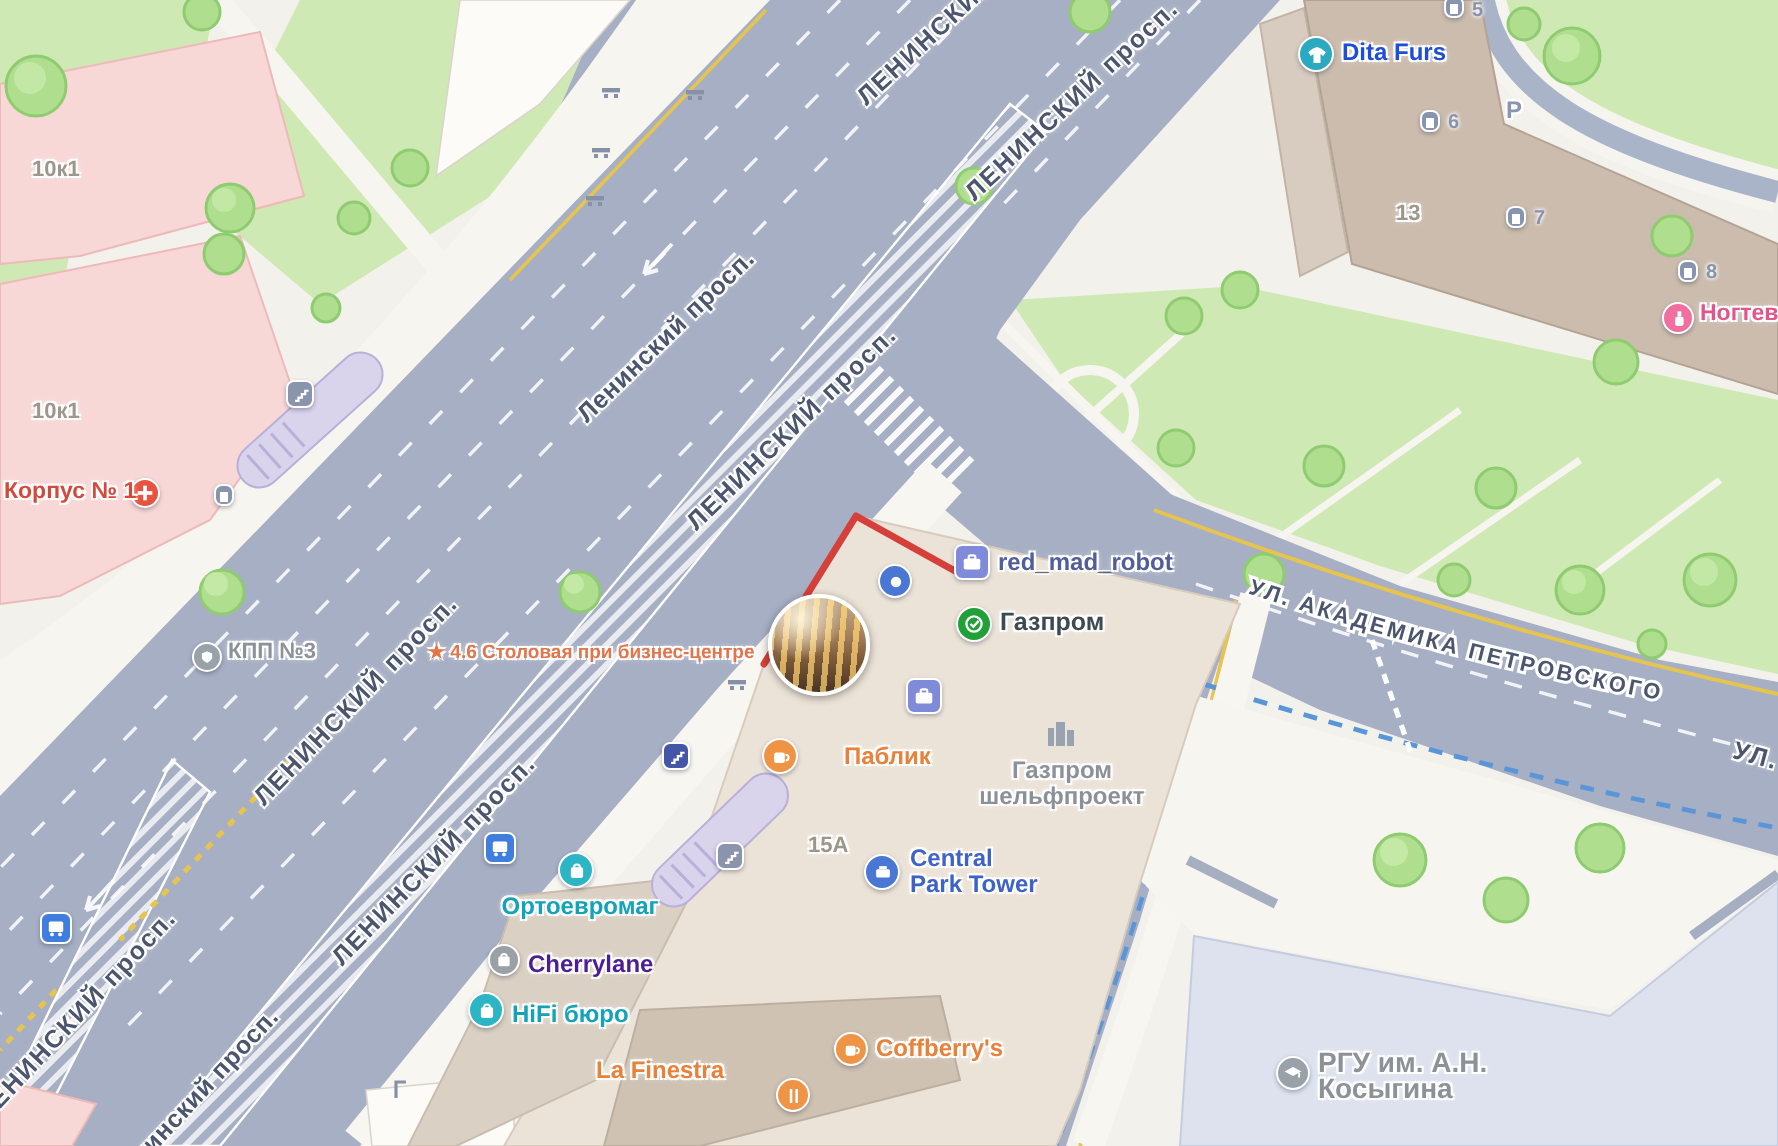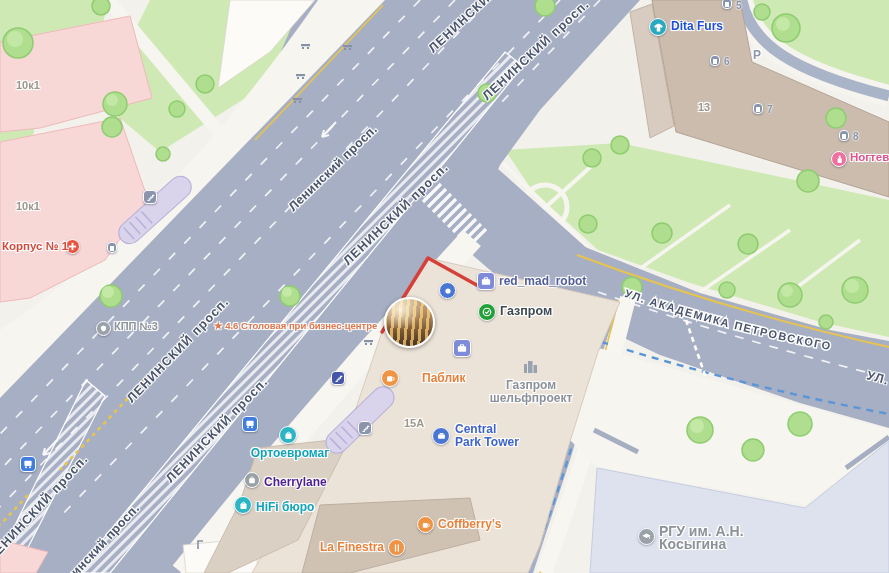--- a/index.html
+++ b/index.html
@@ -454,21 +454,21 @@
 
 <div class="mlbl two" style="left:455px;top:423px;color:#3d63c8;">
   <div>Central</div>
   <div>Park Tower</div>
 </div>
 
 <div class="mlbl" style="left:230px;width:120px;top:446px;text-align:center;font-size:12px;color:#12a3b8;">Ортоевромаг</div>
 <div class="mlbl" style="left:264px;top:475px;font-size:12px;color:#4c1d95;font-weight:600;">Cherrylane</div>
 <div class="mlbl" style="left:256px;top:500px;font-size:12px;color:#12a3b8;">HiFi бюро</div>
 <div class="mlbl" style="left:438px;top:517px;font-size:12px;color:#e8813a;">Coffberry's</div>
-<div class="mlbl" style="left:298px;width:86px;top:540px;text-align:right;font-size:12px;color:#e8813a;">La Finestra</div>
+<div class="mlbl" style="left:298px;width:86px;top:528px;font-size:12px;color:#e8813a;">La Finestra</div>
 
 <div class="mlbl two" style="left:659px;top:525px;color:#8d9298;font-weight:700;font-size:14px;">
   <div>РГУ им. А.Н.</div>
   <div>Косыгина</div>
 </div>
 
 <div class="mlbl" style="left:114px;top:320px;font-size:11px;color:#8d9298;font-weight:600;">КПП №3</div>
 <div class="mlbl" style="left:2px;top:240px;font-size:11.5px;color:#d44a3a;">Корпус № 1</div>
 
 <div class="mlbl bnum" style="left:698px;top:101px;">13</div>

